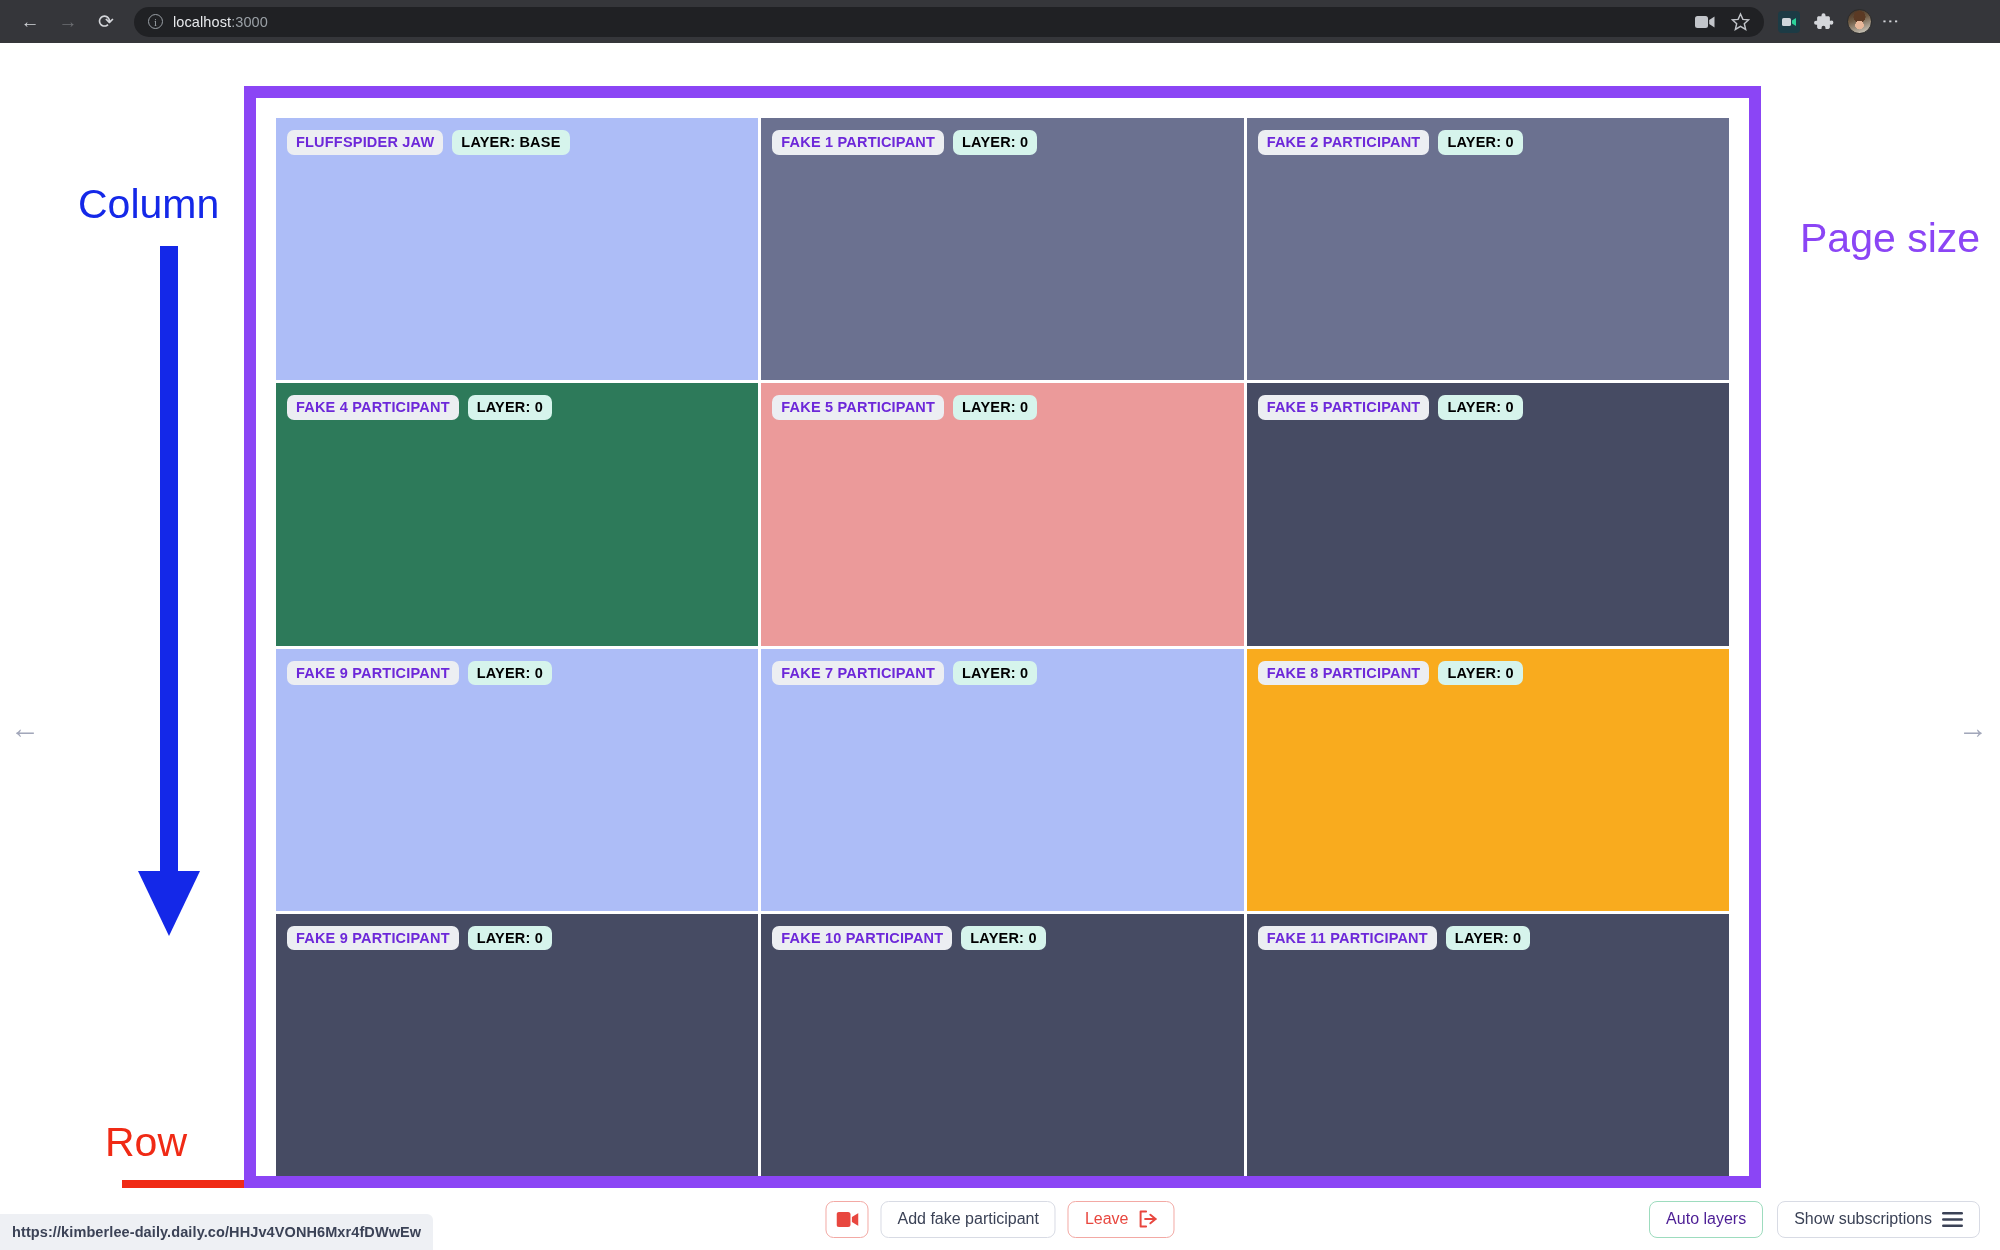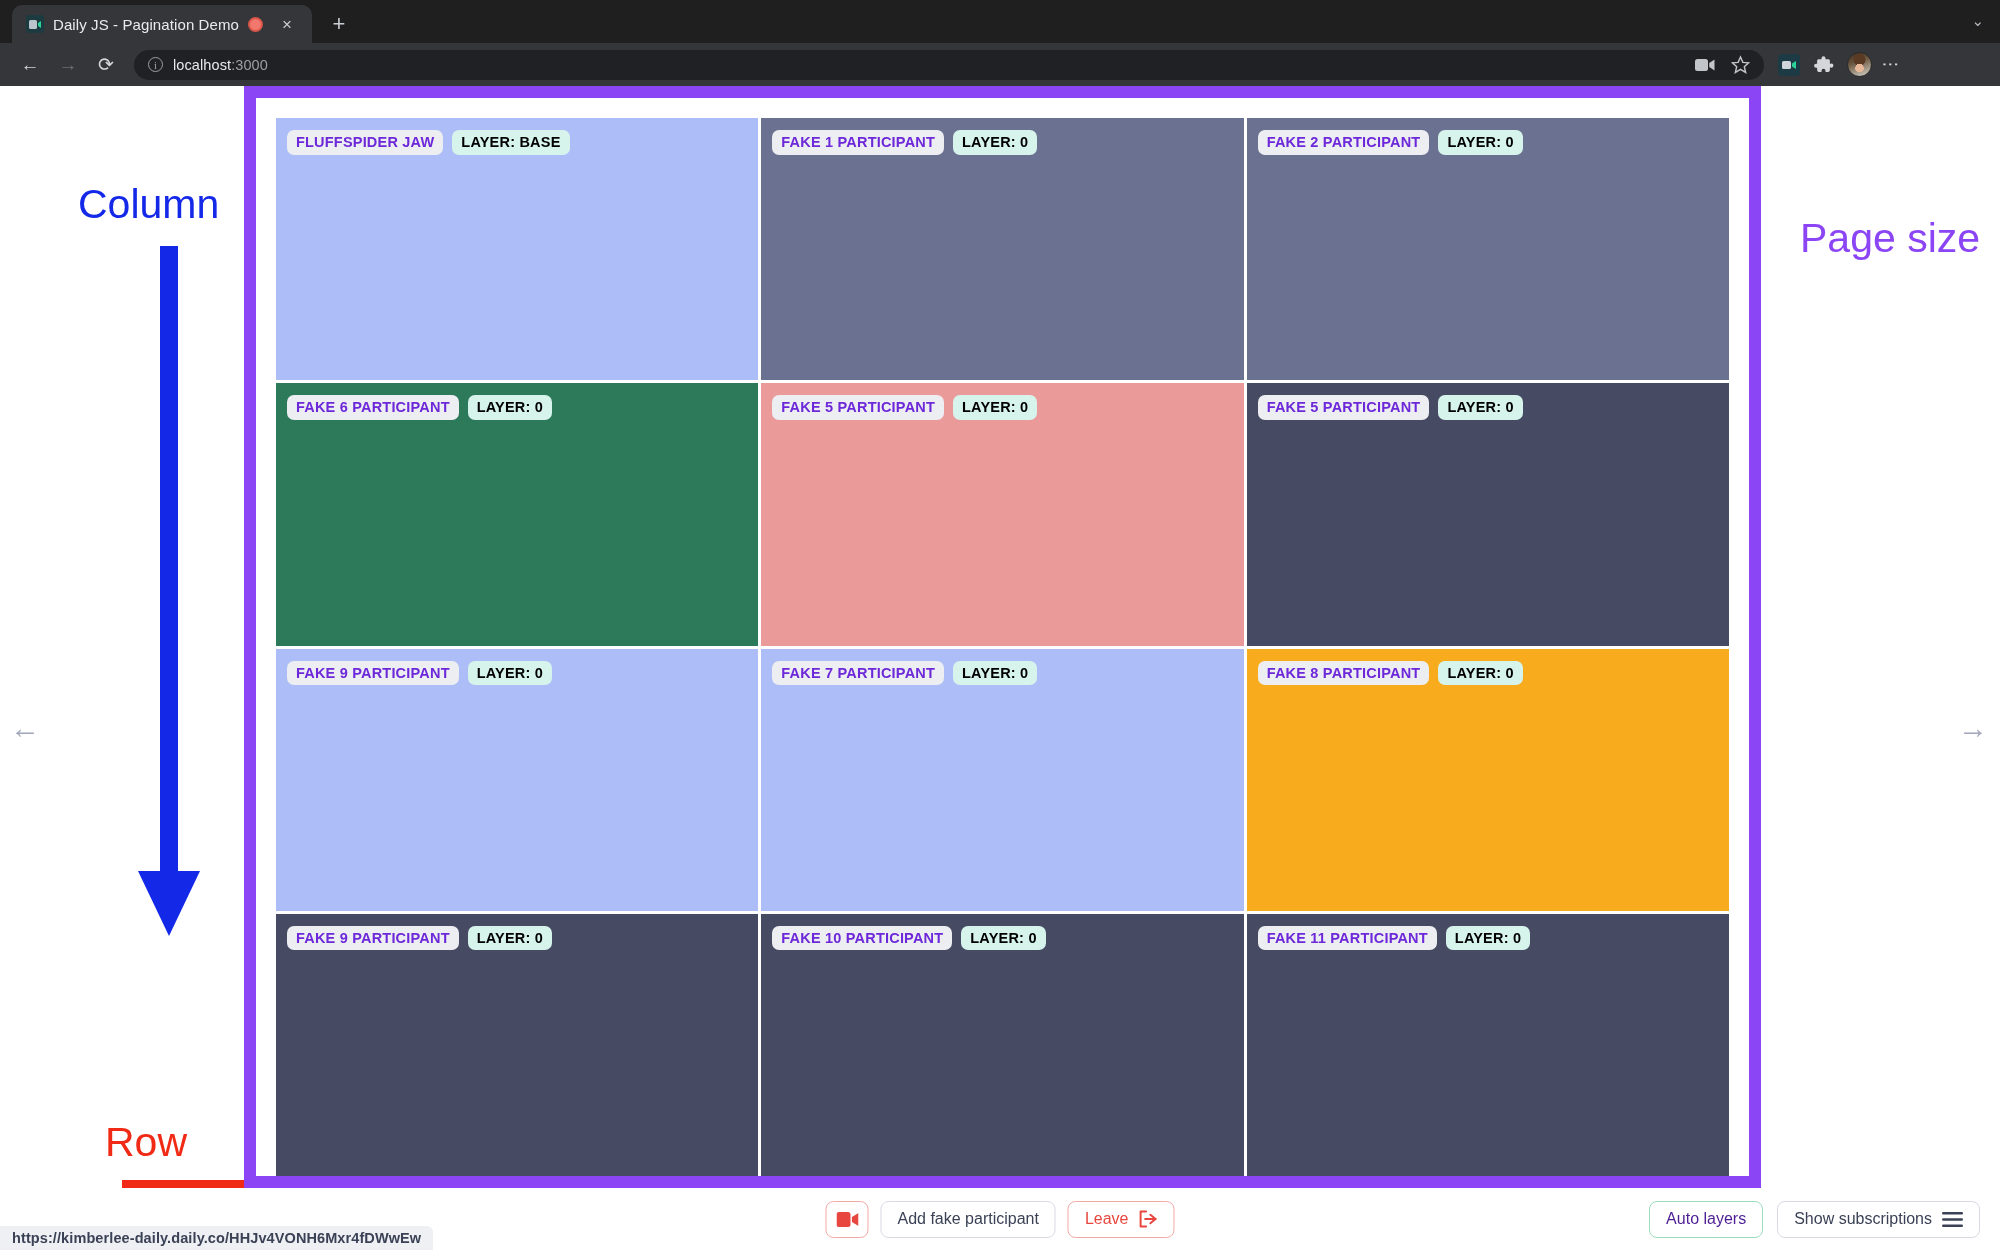--- a/index.html
+++ b/index.html
@@ -147,47 +147,32 @@
   .btn-cam { width:43px; padding:0; border:1.5px solid #f3a9a4; }
   .btn-add { border:1.5px solid #d8dbe4; color:#3b4256; }
   .btn-leave { border:1.5px solid #f3a9a4; color:#e8473f; }
   .footer-right {
     position:absolute; right:20px; display:flex; align-items:center; gap:14px;
   }
   .btn-auto { border:1.5px solid #9ddcbe; color:#4c1d95; }
   .btn-subs { border:1.5px solid #d8dbe4; color:#3b4256; }
 
   .statusbar {
-    position:absolute; left:0; bottom:0; height:24px;
+    position:absolute; left:0; bottom:0; height:36px;
     display:flex; align-items:center; padding:0 12px;
     background:#eef0f4; border-radius:0 6px 0 0;
     font-size:14.5px; font-weight:bold; color:#3b4256; letter-spacing:.1px;
     z-index:30;
   }
 </style>
 </head>
 <body>
 
 <div class="browser">
 
-  <div class="tabstrip">
-    <div class="tab">
-      <span class="tab-favicon">
-        <svg width="12" height="9" viewBox="0 0 12 9">
-            <rect x="0" y="0" width="8" height="9" rx="1.6" fill="#b9c4cc"></rect>
-            <path d="M9 3 L12 1 L12 8 L9 6 Z" fill="#2bd39a"></path>
-          </svg>
-      </span>
-      <span class="tab-title">Daily JS - Pagination Demo</span>
-      <span class="rec-dot"></span>
-      <span class="tab-close">×</span>
-    </div>
-    <div class="newtab">+</div>
-    <div class="chev-right">⌄</div>
-  </div>
 
   <div class="toolbar">
     <div class="nav-btn">←</div>
     <div class="nav-btn disabled">→</div>
     <div class="nav-btn">⟳</div>
 
     <div class="omnibox">
       <span class="omni-info">i</span>
       <span class="omni-url"><span>localhost</span><span class="dim">:3000</span></span>
       <span class="omni-actions">
@@ -257,21 +242,21 @@
             </div>
           </div>
           <div class="tile" style="background: rgb(107, 113, 144);">
             <div class="tile-labels">
               <span class="badge badge-name">FAKE 2 PARTICIPANT</span>
               <span class="badge badge-layer">LAYER: 0</span>
             </div>
           </div>
           <div class="tile" style="background: rgb(45, 122, 90);">
             <div class="tile-labels">
-              <span class="badge badge-name">FAKE 6 PARTICIPANT</span>
+              <span class="badge badge-name">FAKE 4 PARTICIPANT</span>
               <span class="badge badge-layer">LAYER: 0</span>
             </div>
           </div>
           <div class="tile" style="background: rgb(235, 154, 154);">
             <div class="tile-labels">
               <span class="badge badge-name">FAKE 5 PARTICIPANT</span>
               <span class="badge badge-layer">LAYER: 0</span>
             </div>
           </div>
           <div class="tile" style="background: rgb(70, 75, 99);">

